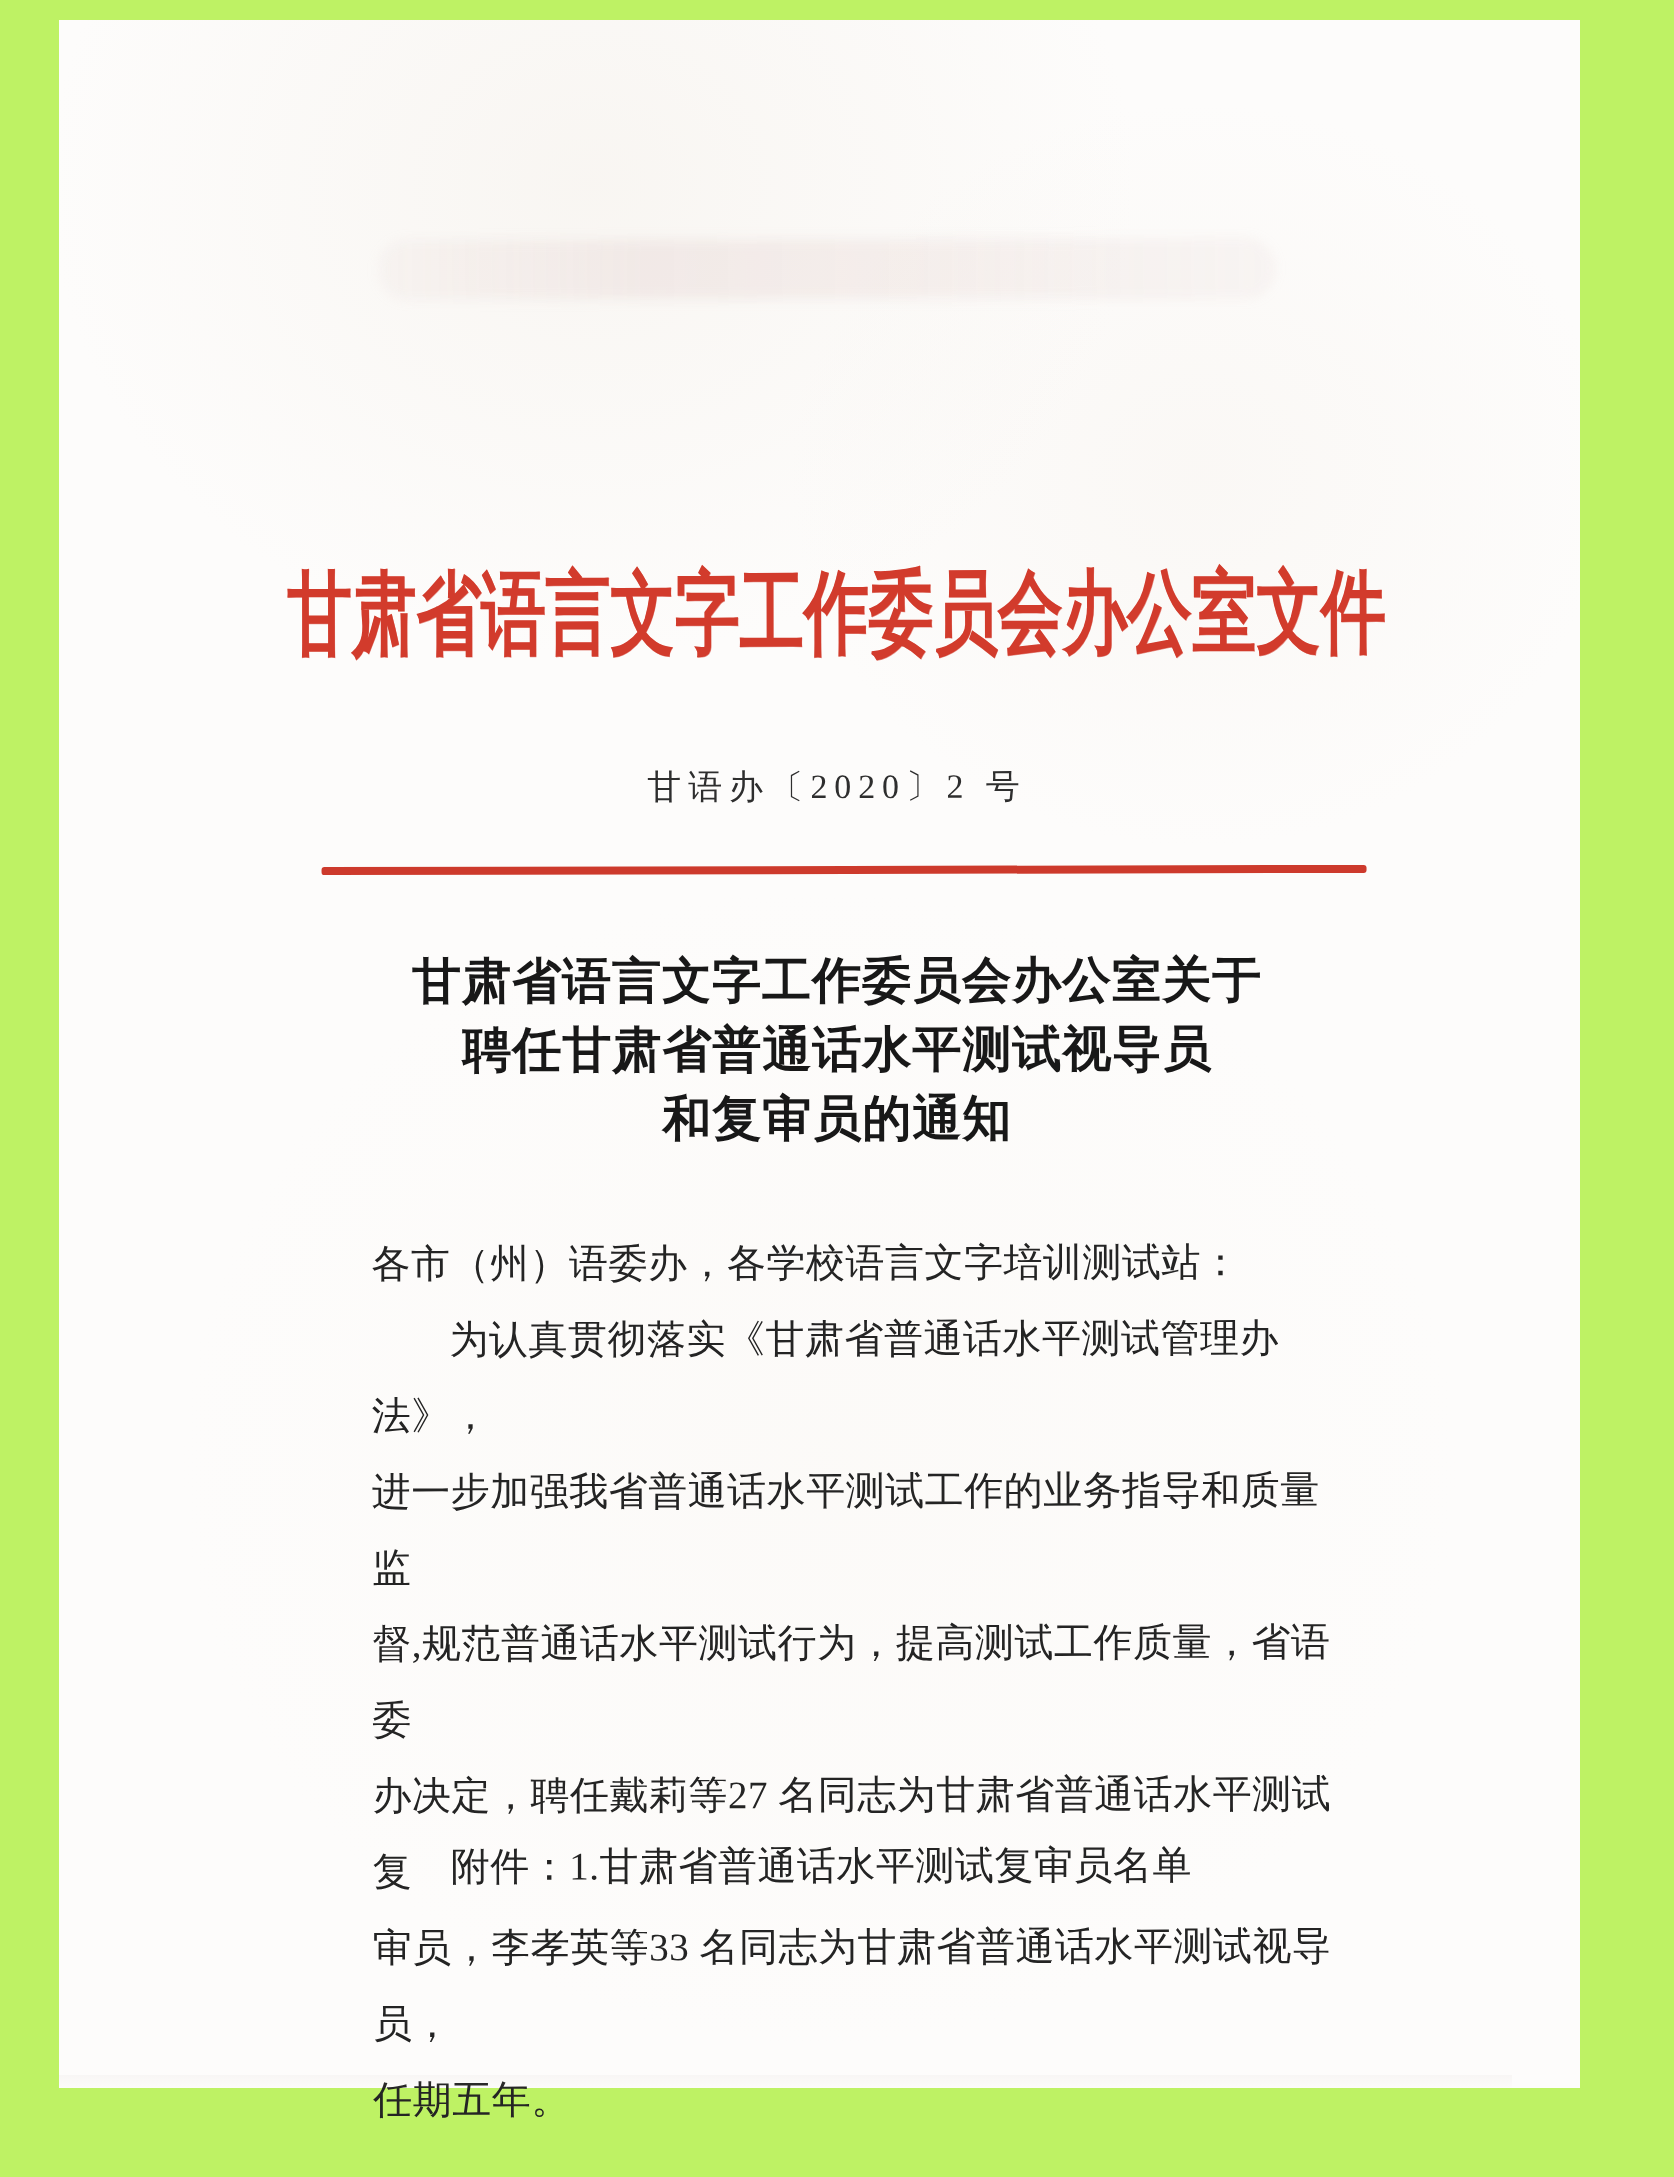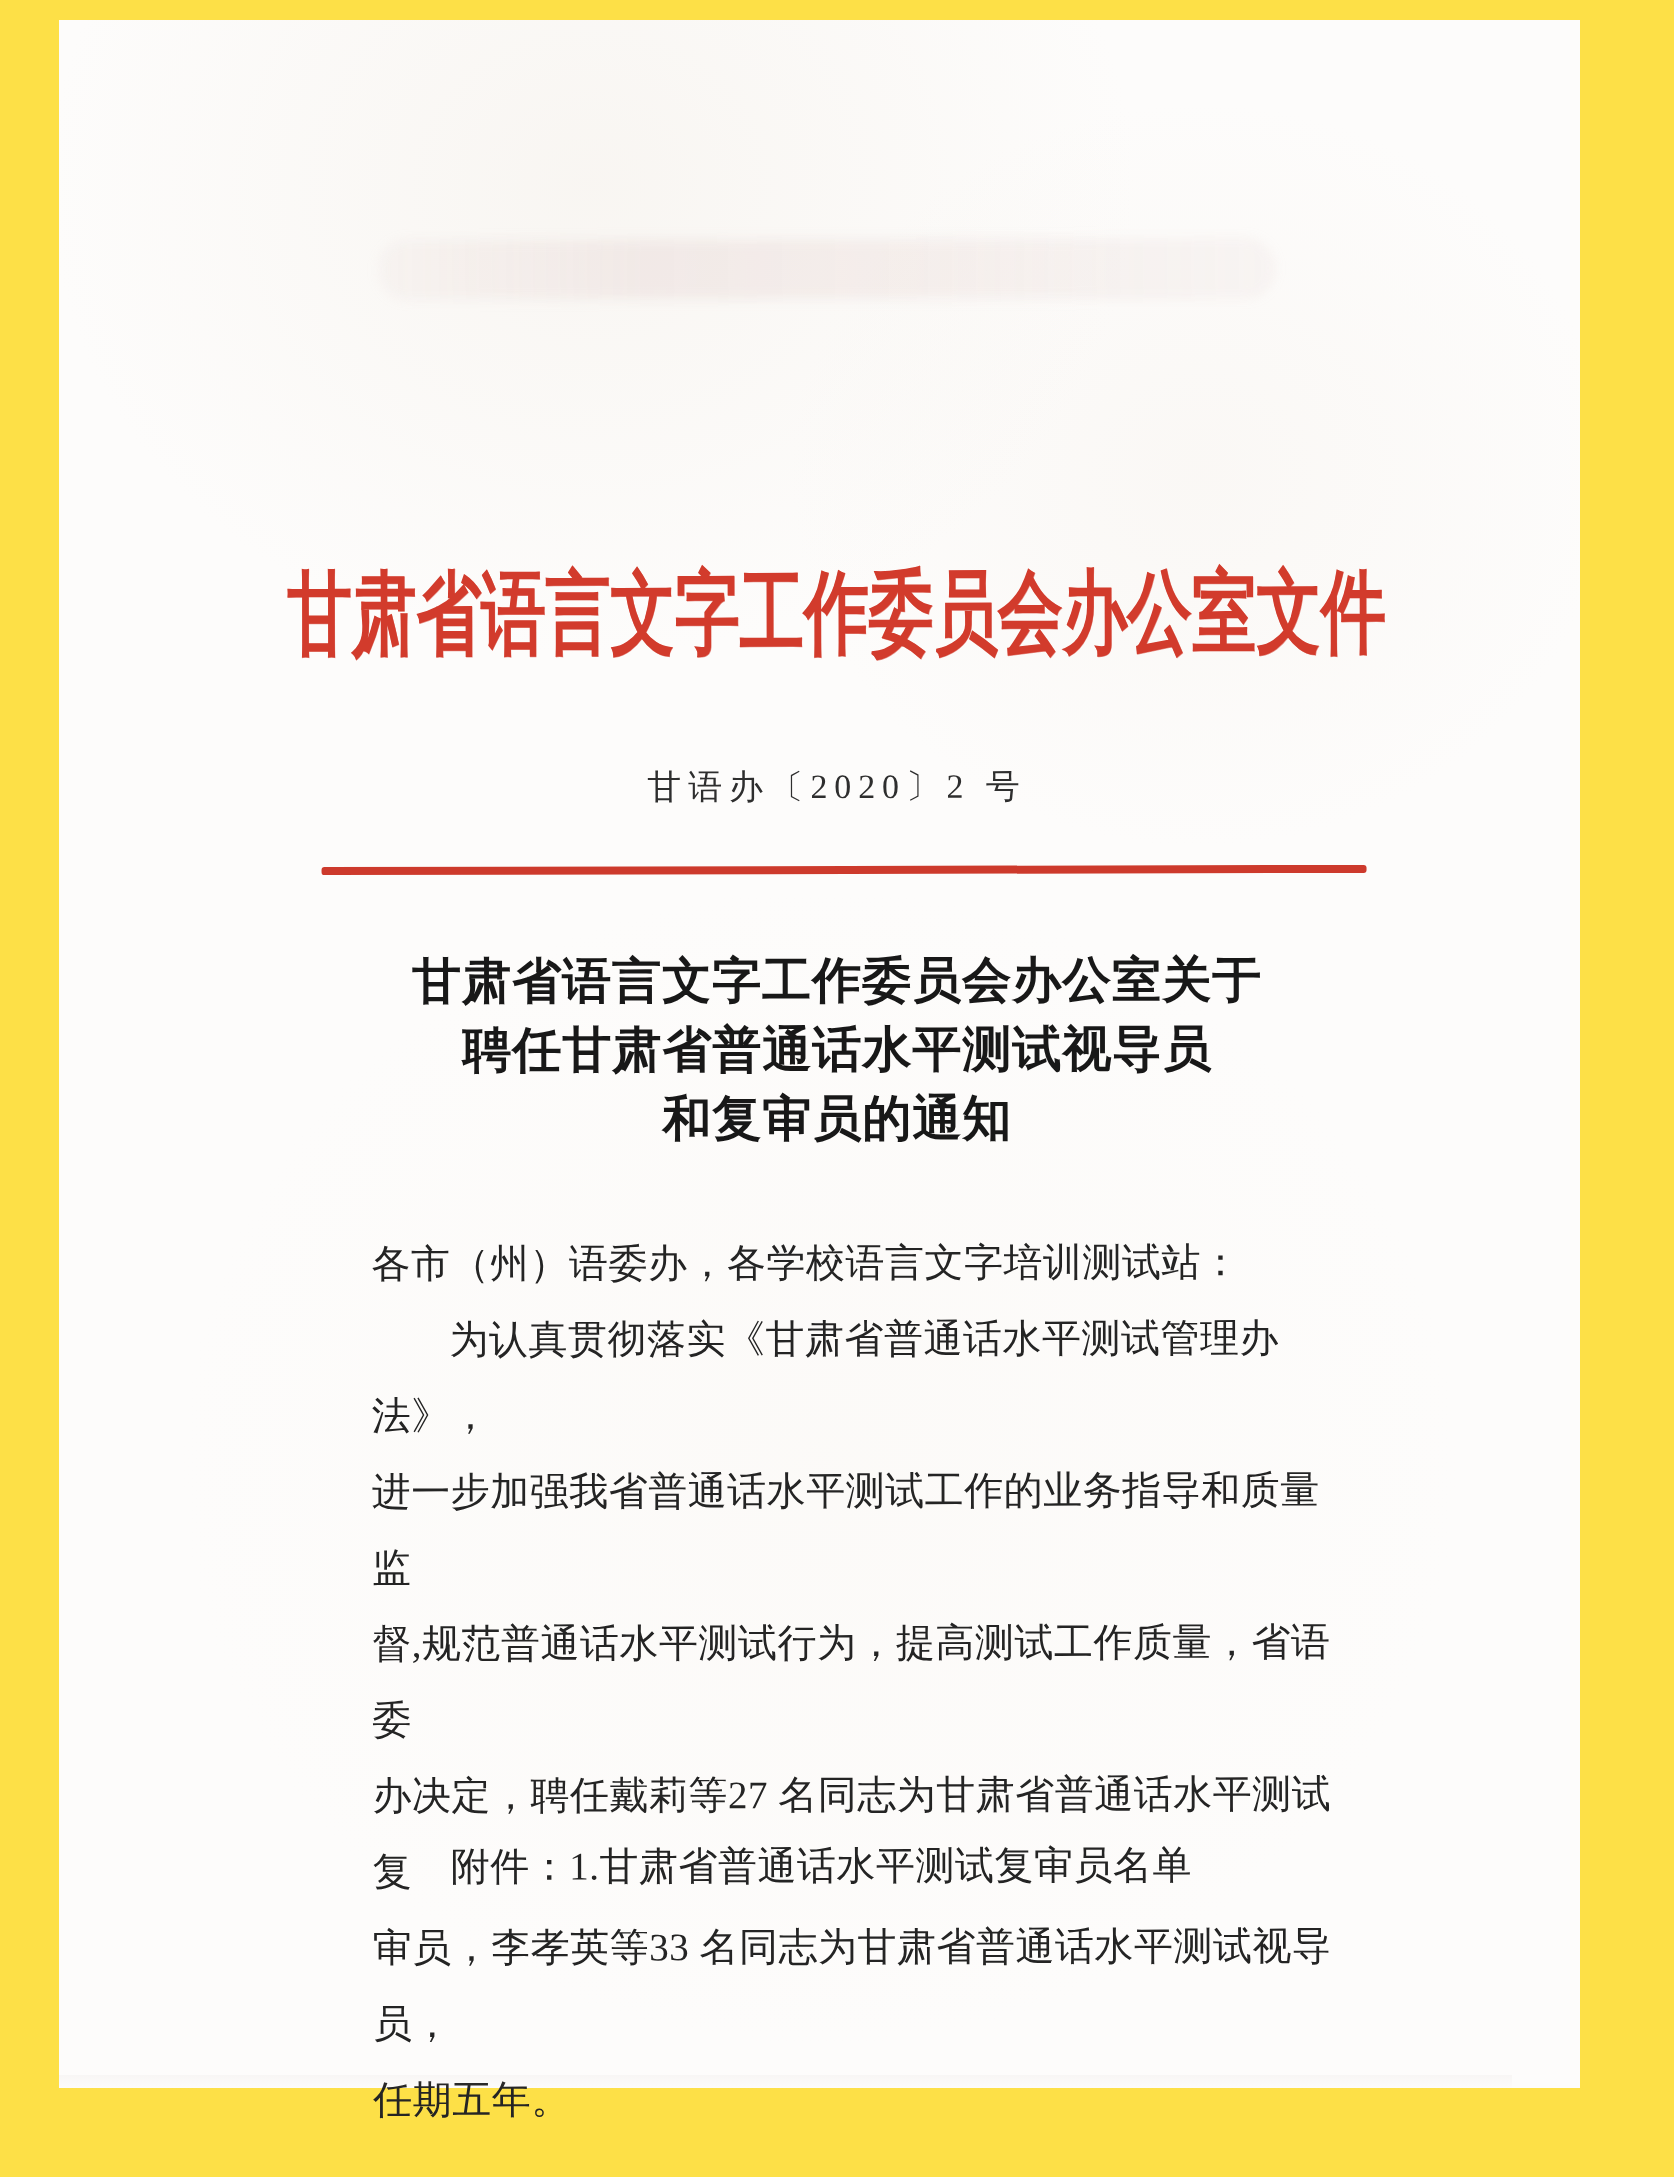--- a/index.html
+++ b/index.html
@@ -5,21 +5,21 @@
   html, body {
     margin: 0;
     padding: 0;
     background: #ffffff;
   }
   .page {
     position: relative;
     width: 1675px;
     height: 2178px;
     overflow: hidden;
-    background: #fde047;
+    background: #bef264;
     font-family: "Liberation Serif", "DejaVu Serif", serif;
   }
   
   .paper {
     position: absolute;
     left: 59px;
     top: 19.5px;
     width: 1521px;
     height: 2068px;
     background:

